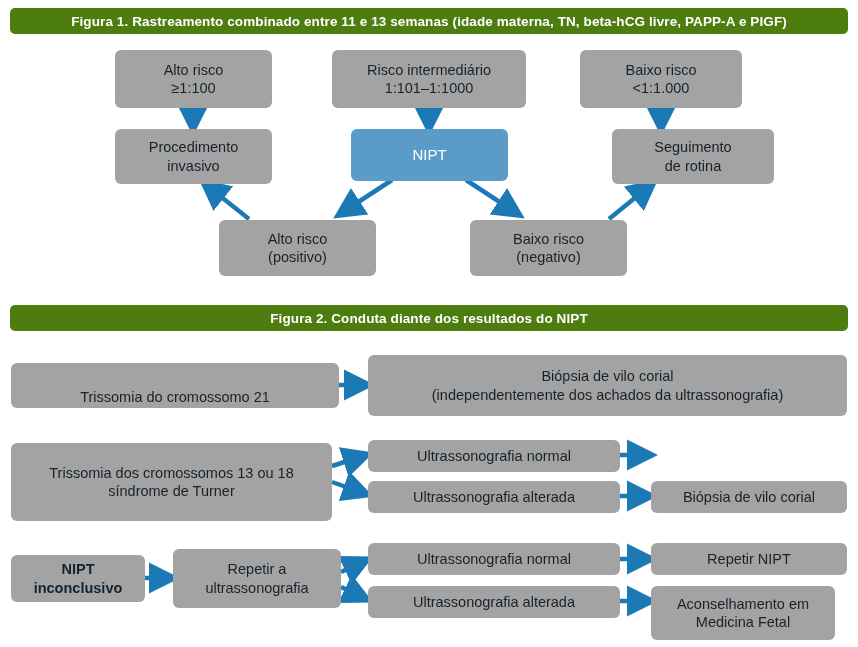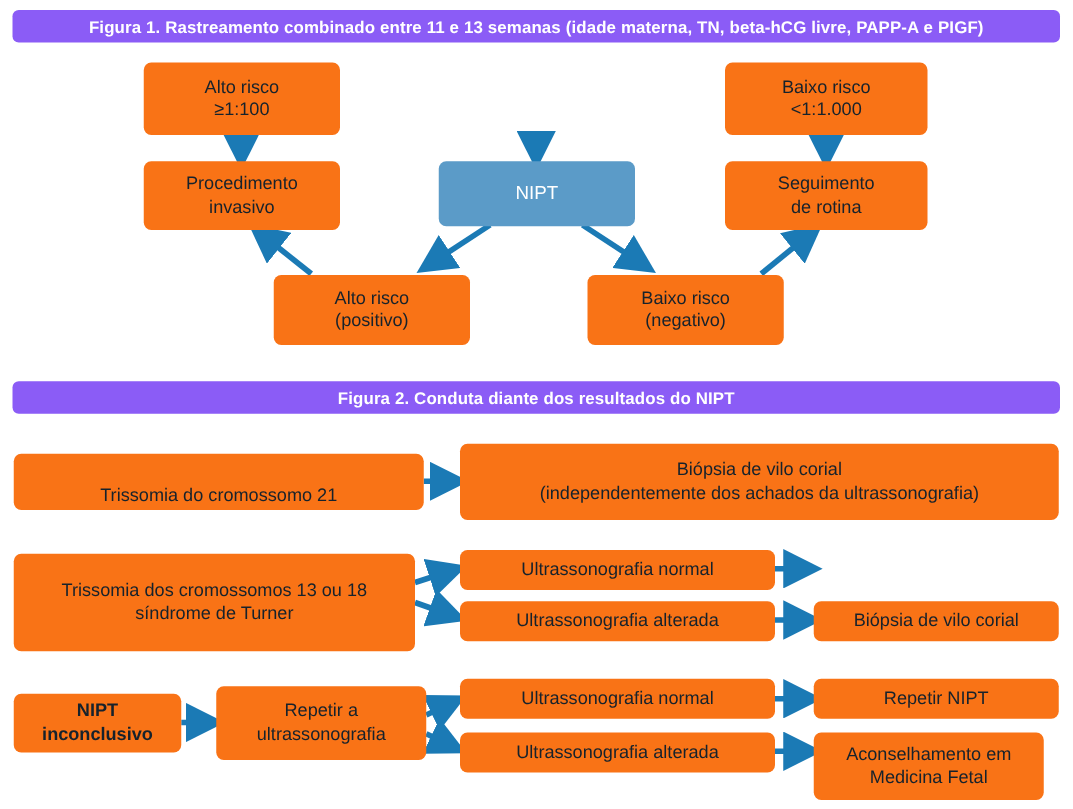--- a/index.html
+++ b/index.html
@@ -16,37 +16,37 @@
     overflow: hidden;
   }
   .canvas {
     position: relative;
     width: 858px;
     height: 647px;
   }
   
   .title-bar {
     position: absolute;
-    background: #8b5cf6;
+    background: #4d7c0f;
     color: #ffffff;
     border-radius: 5px;
     display: flex;
     align-items: center;
     justify-content: center;
     font-size: 13.5px;
     font-weight: bold;
     text-align: right;
     letter-spacing: 0.1px;
     padding: 0 10px;
     box-sizing: border-box;
   }
   
   .box {
     position: absolute;
-    background: #f97316;
+    background: #a3a3a3;
     border-radius: 6px;
     display: flex;
     align-items: center;
     justify-content: center;
     text-align: center;
     font-size: 14.5px;
     line-height: 1.25;
     color: #16222c;
     box-sizing: border-box;
     padding: 2px 6px;
@@ -118,20 +118,26 @@
     <span>Figura 1. Rastreamento combinado entre 11 e 13 semanas (idade materna, TN, beta-hCG livre, PAPP-A e PIGF)</span>
   </div>
 
   <div class="box" style="left:115px; top:50px; width:157px; height:58px;">
     <span class="lines">
       <span>Alto risco</span>
       <span>≥1:100</span>
     </span>
   </div>
 
+  <div class="box" style="left:332px; top:50px; width:194px; height:58px;">
+    <span class="lines">
+      <span>Risco intermediário</span>
+      <span>1:101–1:1000</span>
+    </span>
+  </div>
 
   <div class="box" style="left:580px; top:50px; width:162px; height:58px;">
     <span class="lines">
       <span>Baixo risco</span>
       <span>&lt;1:1.000</span>
     </span>
   </div>
 
   <div class="box" style="left:115px; top:129px; width:157px; height:55px;">
     <span class="lines">
@@ -139,21 +145,21 @@
       <span>invasivo</span>
     </span>
   </div>
 
   <div class="box dark" style="left:351px; top:129px; width:157px; height:52px;">
     <span class="lines">
       <span>NIPT</span>
     </span>
   </div>
 
-  <div class="box" style="left:580px; top:129px; width:162px; height:55px;">
+  <div class="box" style="left:612px; top:129px; width:162px; height:55px;">
     <span class="lines">
       <span>Seguimento</span>
       <span>de rotina</span>
     </span>
   </div>
 
   <div class="box" style="left:219px; top:220px; width:157px; height:56px;">
     <span class="lines">
       <span>Alto risco</span>
       <span>(positivo)</span>

